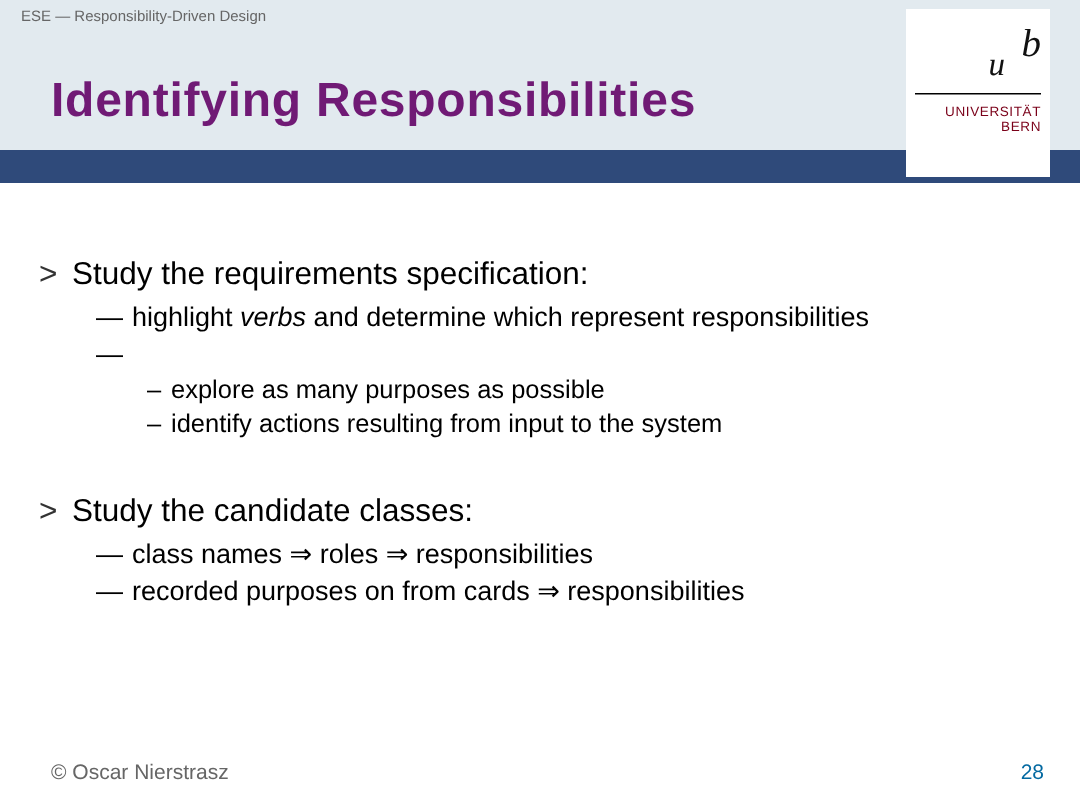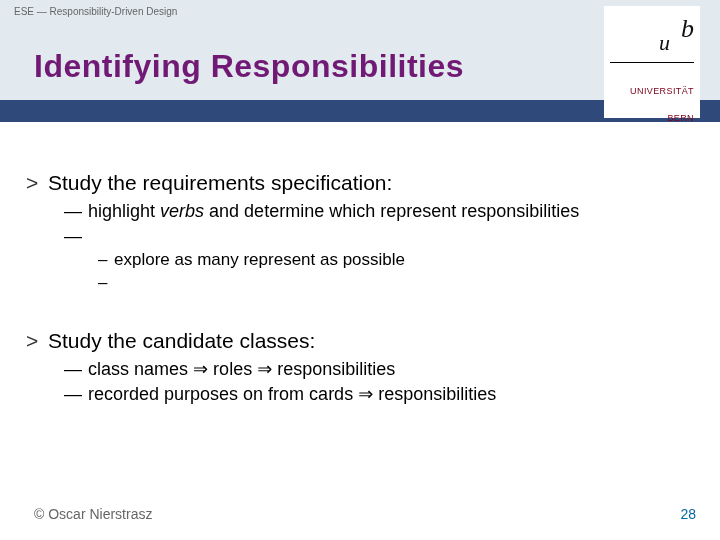--- a/index.html
+++ b/index.html
@@ -11,21 +11,21 @@
 
   .crumb { position: absolute; left: 14px; top: 6px; font-size: 10px; color: #666; }
 
   .title { position: absolute; left: 34px; top: 48px; font-size: 32px; font-weight: 700; color: #701a75; letter-spacing: .5px; }
 
   .logo-box { position: absolute; right: 20px; top: 6px; width: 96px; height: 112px; background: #fff; }
   .logo-b   { position: absolute; right: 6px; top: 8px; font-family: Georgia, 'Times New Roman', serif; font-size: 26px; font-style: italic; color: #111; }
   .logo-u   { position: absolute; right: 30px; top: 24px; font-family: Georgia, 'Times New Roman', serif; font-size: 22px; font-style: italic; color: #111; }
   .logo-rule{ position: absolute; left: 6px; right: 6px; top: 56px; height: 1px; background: #000; }
   .logo-txt { position: absolute; right: 6px; top: 64px; width: 84px; text-align: right; font-size: 9px; color: #7a0019; line-height: 1.1; letter-spacing: .4px; }
-  .logo-txt span { display: block; margin-top: 17px; }
+  .logo-txt span { display: block; }
   .logo-stub{ position: absolute; right: 96px; top: 64px; width: 12px; height: 22px; background: #fff; }
   .logo-stub .s1{ font-size:9px; color:#7a0019; position:absolute; right:-1px; top:0; }
   .logo-stub .s2{ font-size:9px; color:#7a0019; position:absolute; right:-1px; top:10px; }
 
   .content { position: absolute; left: 26px; top: 170px; right: 26px; font-size: 18px; color: #000; line-height: 1.25; }
   .lvl1 { display: flex; margin-bottom: 4px; font-size: 21px; }
   .lvl1 .mk { width: 22px; color: #333; }
   .lvl2 { display: flex; margin-left: 38px; font-size: 18px; margin-bottom: 2px; }
   .lvl2 .mk { width: 24px; }
   .lvl3 { display: flex; margin-left: 72px; font-size: 17px; margin-bottom: 1px; }
@@ -69,24 +69,25 @@
     </div>
     <div class="lvl2">
       <span class="mk">—</span>
       <span><span>highlight </span><i>verbs</i><span> and determine which represent responsibilities</span></span>
     </div>
     <div class="lvl2">
       <span class="mk">—</span>
     </div>
     <div class="lvl3">
       <span class="mk">–</span>
-      <span>explore as many represent as possible</span>
+      <span>explore as many purposes as possible</span>
     </div>
     <div class="lvl3">
       <span class="mk">–</span>
+      <span>identify actions resulting from input to the system</span>
     </div>
 
     <div class="spacer"></div>
 
     <div class="lvl1">
       <span class="mk">&gt;</span>
       <span>Study the candidate classes:</span>
     </div>
     <div class="lvl2">
       <span class="mk">—</span>

